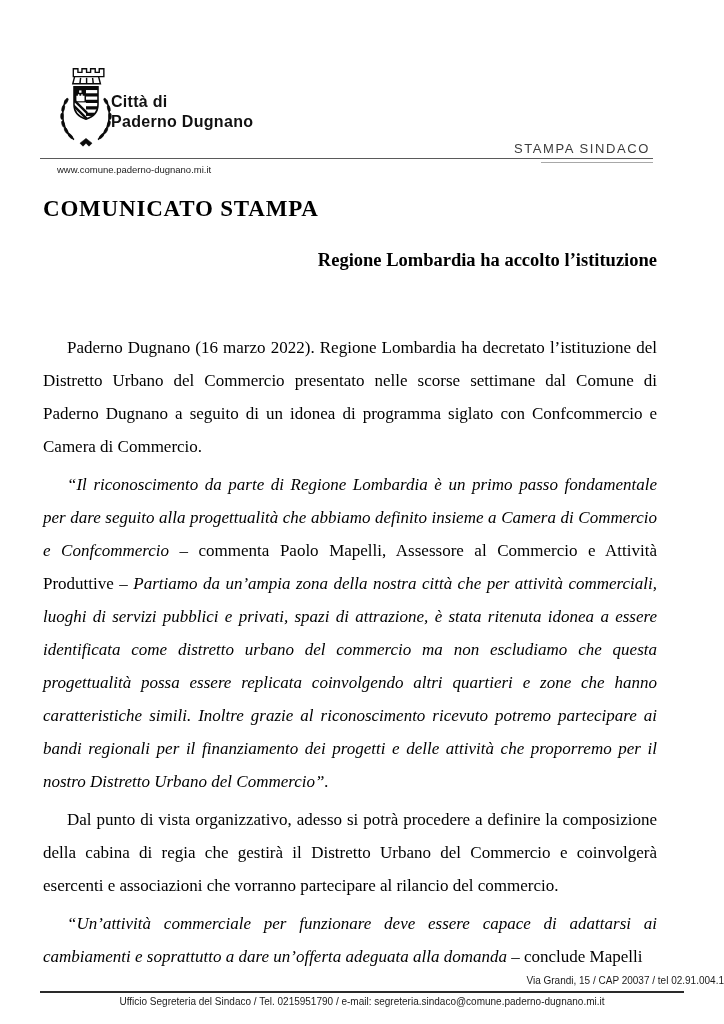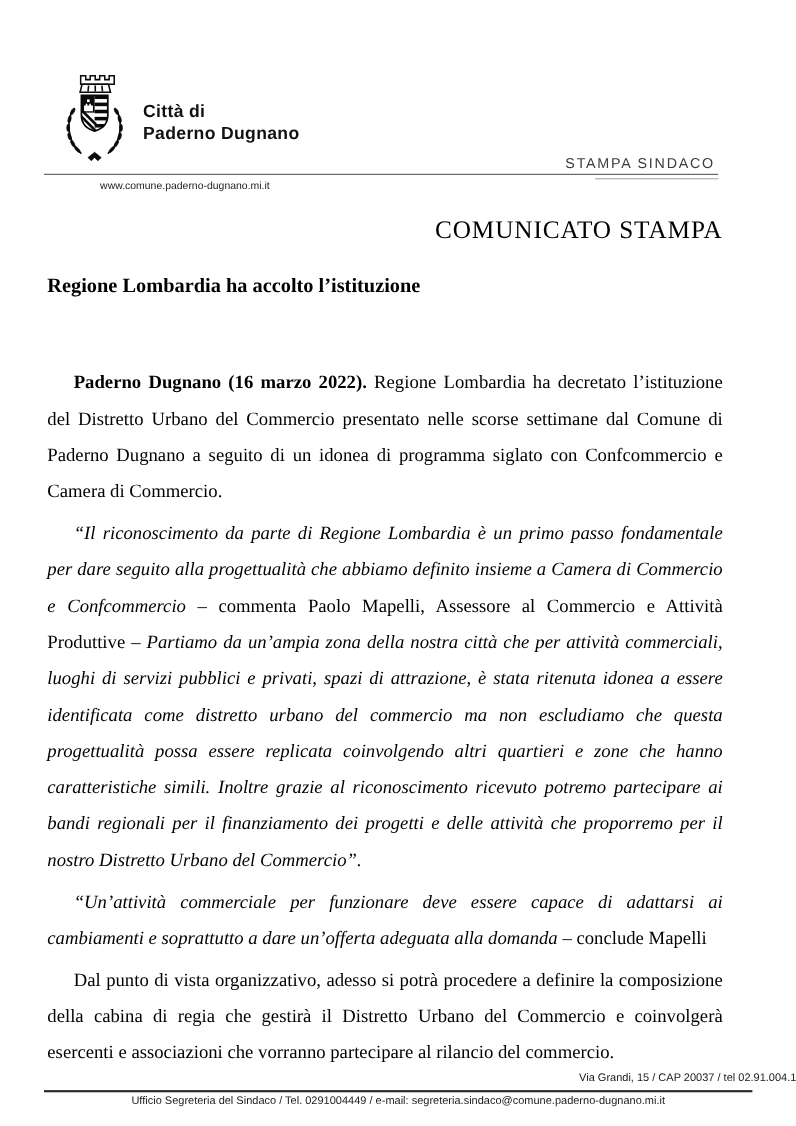--- a/index.html
+++ b/index.html
@@ -17,21 +17,21 @@
   
   .coat-of-arms {
     position: absolute;
     left: 56px;
     top: 64px;
     width: 60px;
     height: 84px;
   }
   .city-name {
     position: absolute;
-    left: 130px;
+    left: 111px;
     top: 92px;
     font-family: "Liberation Sans", sans-serif;
     font-weight: bold;
     font-size: 16px;
     line-height: 20px;
     letter-spacing: 0.3px;
     color: #111;
   }
   .staff-label {
     position: absolute;
@@ -51,58 +51,58 @@
   }
   .staff-underline {
     position: absolute;
     right: 71px;
     width: 112px;
     top: 162px;
     border-top: 1px solid #a8a8a8;
   }
   .website {
     position: absolute;
-    left: 91px;
+    left: 57px;
     top: 164px;
     font-family: "Liberation Sans", sans-serif;
     font-size: 9.5px;
     color: #222;
   }
 
   
   .content {
     position: absolute;
     left: 43px;
     top: 196px;
     width: 614px;
   }
   .title {
     margin: 0;
-    text-align: right;
+    text-align: left;
     font-size: 23px;
-    font-weight: normal;
+    font-weight: bold;
     letter-spacing: 0.8px;
   }
   .subtitle {
     margin: 0;
-    text-align: left;
+    text-align: right;
     font-size: 18.5px;
     font-weight: bold;
   }
   .subtitle.first { margin-top: 28px; }
   .subtitle.second { margin-top: 19px; }
   .paragraphs { margin-top: 60px; }
   .para {
     margin: 0 0 5px 0;
     font-size: 17px;
     line-height: 33px;
     text-align: justify;
     text-indent: 24px;
   }
-  .para .bold { font-weight: bold; }
+  .para .bold { font-weight: normal; }
   .para .italic { font-style: italic; }
   .para .roman { font-style: normal; font-weight: normal; }
 
   
   .footer-line1 {
     position: absolute;
     left: 0;
     right: 0;
     top: 975px;
     text-align: right;
@@ -198,22 +198,22 @@
   <div class="header-rule"></div>
   <div class="staff-underline"></div>
   <div class="website">www.comune.paderno-dugnano.mi.it</div>
 
   <div class="content">
     <h1 class="title">COMUNICATO STAMPA</h1>
     <h2 class="subtitle first">Regione Lombardia ha accolto l’istituzione</h2>
     <div class="paragraphs">
         <p class="para"><span class="bold">Paderno Dugnano (16 marzo 2022).</span><span class="roman"> Regione Lombardia ha decretato l’istituzione del Distretto Urbano del Commercio presentato nelle scorse settimane dal Comune di Paderno Dugnano a seguito di un idonea di programma siglato con Confcommercio e Camera di Commercio.</span></p>
         <p class="para"><span class="italic">“Il riconoscimento da parte di Regione Lombardia è un primo passo fondamentale per dare seguito alla progettualità che abbiamo definito insieme a Camera di Commercio e Confcommercio</span><span class="roman"> – commenta Paolo Mapelli, Assessore al Commercio e Attività Produttive – </span><span class="italic">Partiamo da un’ampia zona della nostra città che per attività commerciali, luoghi di servizi pubblici e privati, spazi di attrazione, è stata ritenuta idonea a essere identificata come distretto urbano del commercio ma non escludiamo che questa progettualità possa essere replicata coinvolgendo altri quartieri e zone che hanno caratteristiche simili. Inoltre grazie al riconoscimento ricevuto potremo partecipare ai bandi regionali per il finanziamento dei progetti e delle attività che proporremo per il nostro Distretto Urbano del Commercio”.</span></p>
+        <p class="para"><span class="roman">Dal punto di vista organizzativo, adesso si potrà procedere a definire la composizione della cabina di regia che gestirà il Distretto Urbano del Commercio e coinvolgerà esercenti e associazioni che vorranno partecipare al rilancio del commercio.</span></p>
         <p class="para"><span class="italic">“Un’attività commerciale per funzionare deve essere capace di adattarsi ai cambiamenti e soprattutto a dare un’offerta adeguata alla domanda</span><span class="roman"> – conclude Mapelli</span></p>
-        <p class="para"><span class="roman">Dal punto di vista organizzativo, adesso si potrà procedere a definire la composizione della cabina di regia che gestirà il Distretto Urbano del Commercio e coinvolgerà esercenti e associazioni che vorranno partecipare al rilancio del commercio.</span></p>
       </div>
   </div>
 
   <div class="footer-line1">Via Grandi, 15 / CAP 20037 / tel 02.91.004.1</div>
   <div class="footer-rule"></div>
-  <div class="footer-line2">Ufficio Segreteria del Sindaco / Tel. 0291004449 / e-mail: segreteria.sindaco@comune.paderno-dugnano.mi.it</div>
+  <div class="footer-line2">Ufficio Segreteria del Sindaco / Tel. 0215951790 / e-mail: segreteria.sindaco@comune.paderno-dugnano.mi.it</div>
 
 </div>
 
 </body></html>

